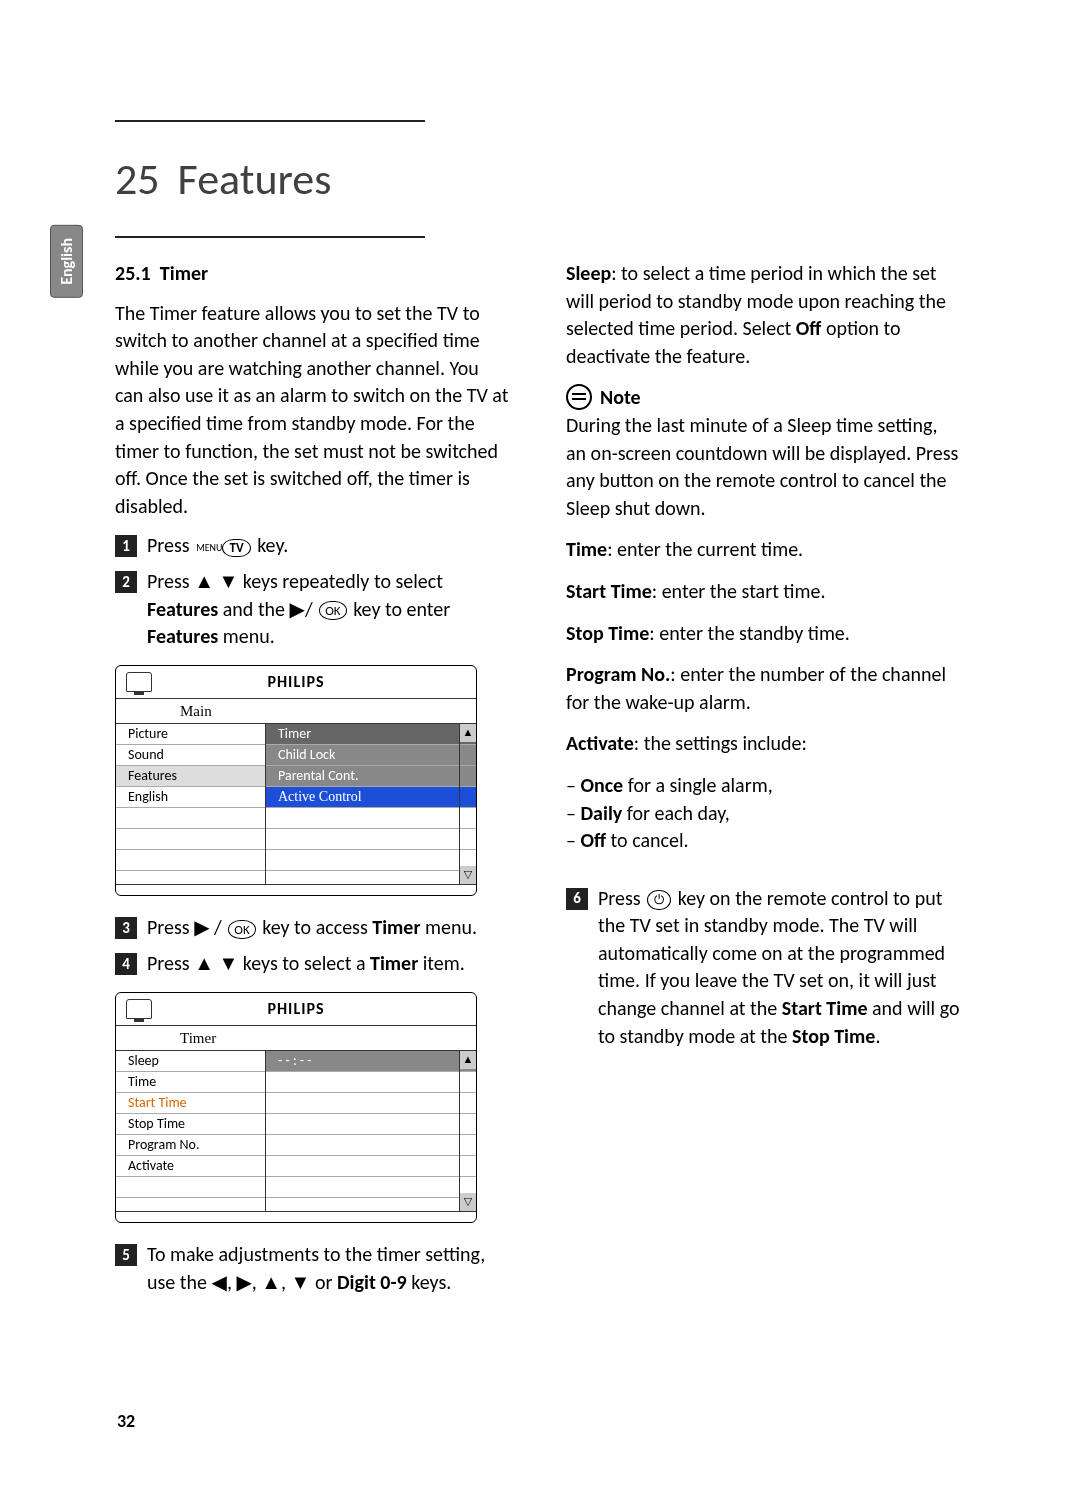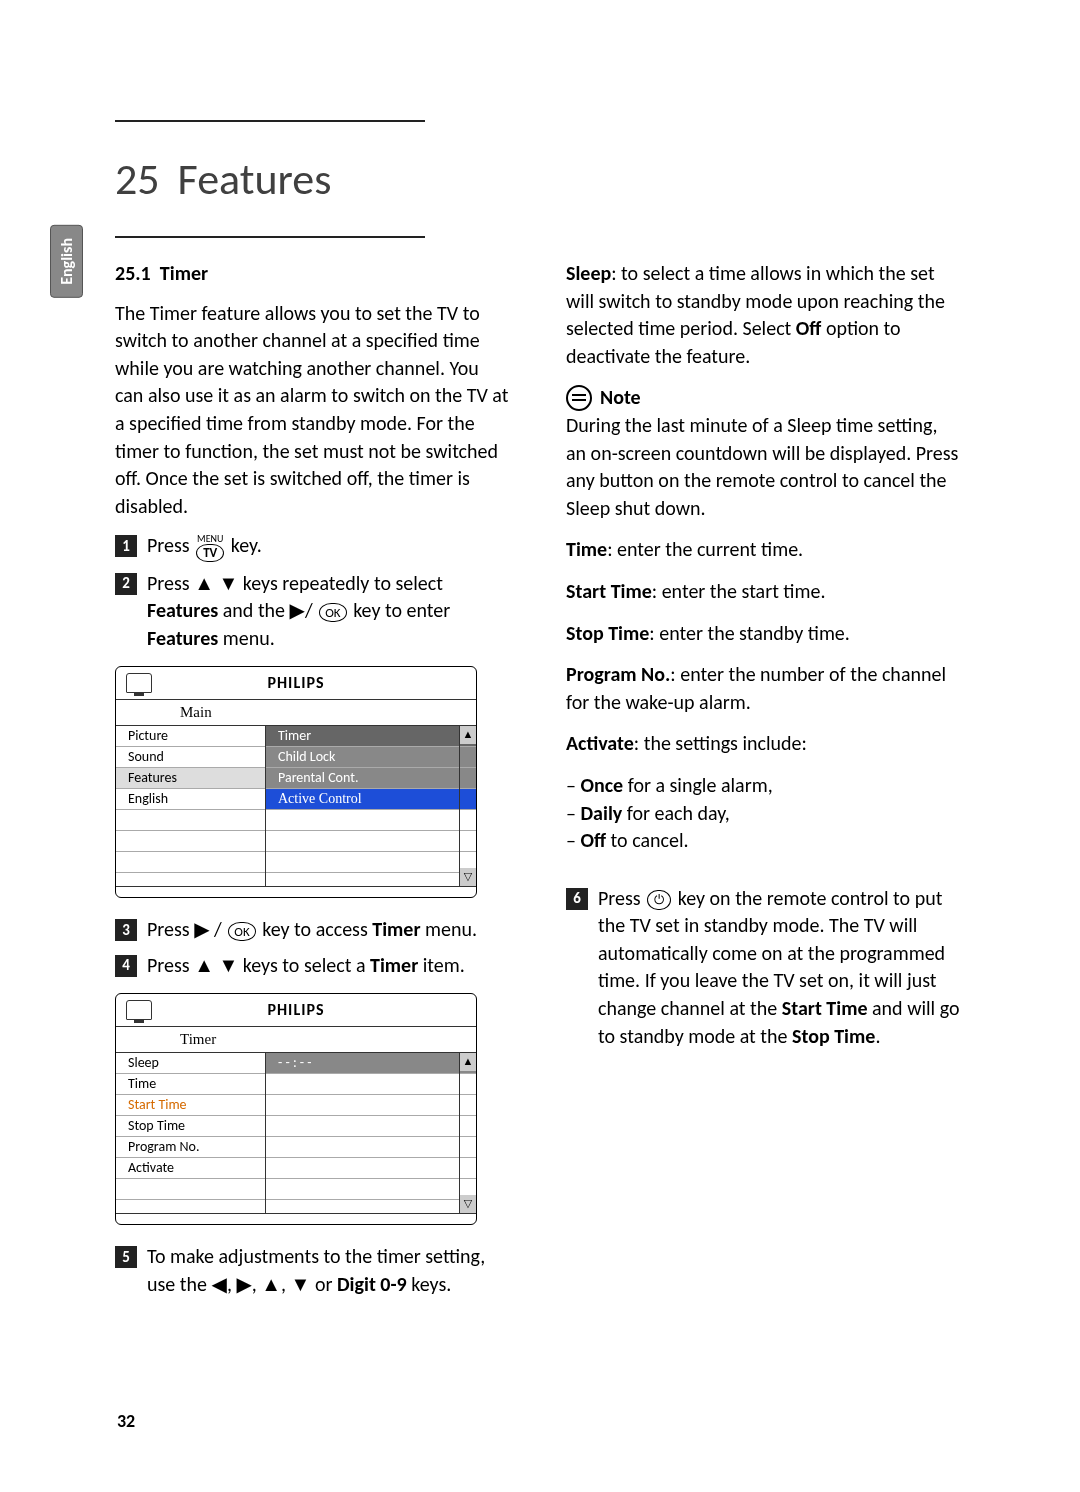--- a/index.html
+++ b/index.html
@@ -67,21 +67,21 @@
     justify-content: center;
     align-items: center;
     width: 22px; height: 22px;
     background: #222; color: #fff;
     font-size: 15px; font-weight: bold;
     margin-right: 10px; margin-top: 3px;
     flex-shrink: 0;
   }
   .step-body { flex: 1; }
   .tv-key {
-    display: inline-flex; flex-direction: column;
+    display: inline-flex; flex-direction: row;
     align-items: center; vertical-align: middle;
     margin: 0 2px;
   }
   .tv-key .menu-label { font-size: 10px; line-height: 1; }
   .tv-key .oval {
     border: 1.5px solid #000; border-radius: 50%/60%;
     padding: 0 6px; font-size: 13px; font-weight: bold;
     line-height: 16px;
   }
   .ok-key {
@@ -145,21 +145,21 @@
   .osd-left .osd-row.hl { background: #ddd; }
   .osd-left .osd-row.orange { color: #d56a00; }
   .osd-scroll {
     position: absolute; right: 0; top: 0; bottom: 0;
     width: 16px; border-left: 1px solid #333;
     display: flex; flex-direction: column;
     justify-content: space-between; align-items: center;
   }
   .osd-scroll .tri { font-size: 11px; color: #000; background:#ccc; width:100%; text-align:center; line-height:18px; height:18px;}
   .osd-footer { height: 10px; border-top: 1px solid #333; }
-  .note-head { display: flex; align-items: center; gap: 8px; font-weight: bold; margin-top: 10px; }
+  .note-head { display: flex; align-items: flex-start; gap: 8px; font-weight: bold; margin-top: 10px; }
   .note-icon {
     display: inline-block; width: 22px; height: 22px;
     border: 2px solid #000; border-radius: 50%;
     position: relative;
   }
   .note-icon::before, .note-icon::after {
     content: ""; position: absolute; background: #000; height: 2px;
     left: 4px; right: 4px;
   }
   .note-icon::before { top: 7px; }
@@ -327,21 +327,21 @@
             <b>Digit 0-9</b>
             <span> keys.</span>
           </span>
         </div>
       </div>
     </div>
 
     <div class="col">
       <div class="defs">
         <p>
-          <b>Sleep</b><span>: to select a time allows in which the set will switch to standby mode upon reaching the selected time period. Select </span><b>Off</b><span> option to deactivate the feature.</span>
+          <b>Sleep</b><span>: to select a time period in which the set will period to standby mode upon reaching the selected time period. Select </span><b>Off</b><span> option to deactivate the feature.</span>
         </p>
 
         <div class="note-head">
           <span class="note-icon"></span>
           <span>Note</span>
         </div>
         <p>During the last minute of a Sleep time setting, an on-screen countdown will be displayed. Press any button on the remote control to cancel the Sleep shut down.</p>
 
         <p><b>Time</b><span>: enter the current time.</span></p>
         <p><b>Start Time</b><span>: enter the start time.</span></p>

